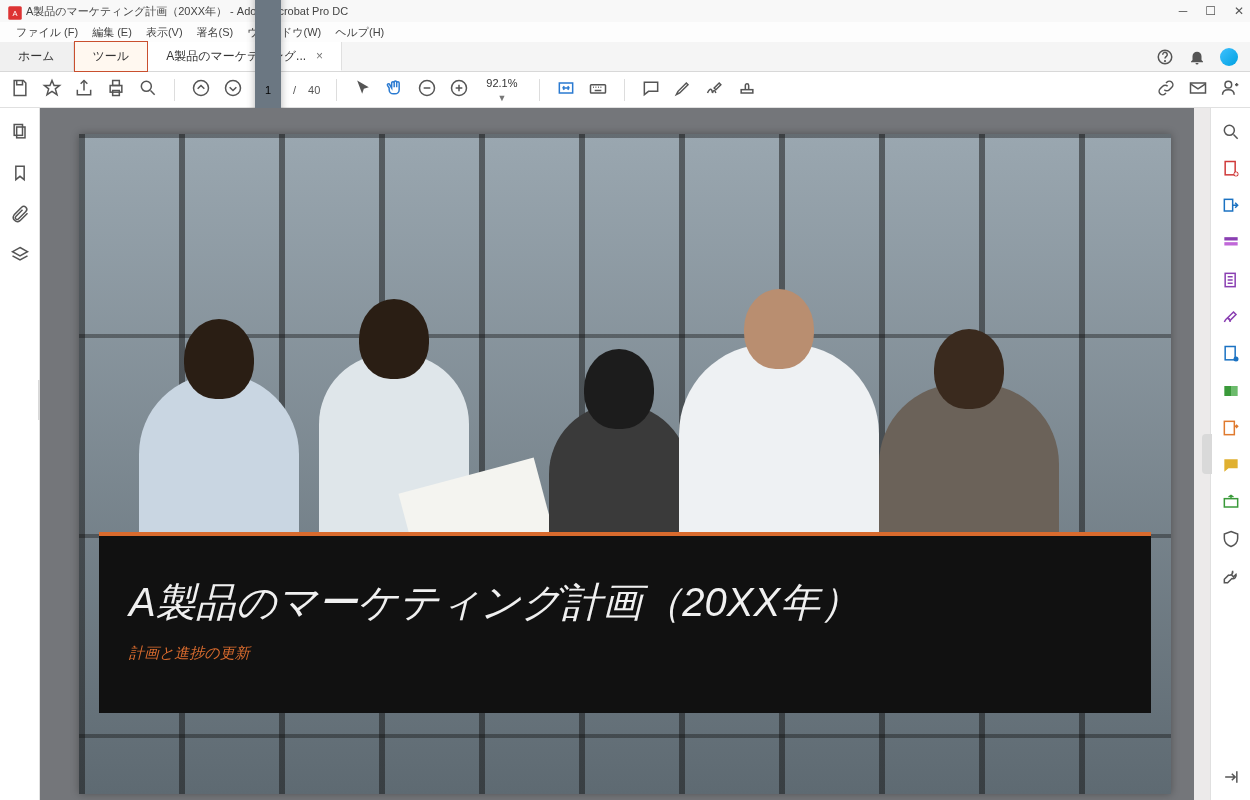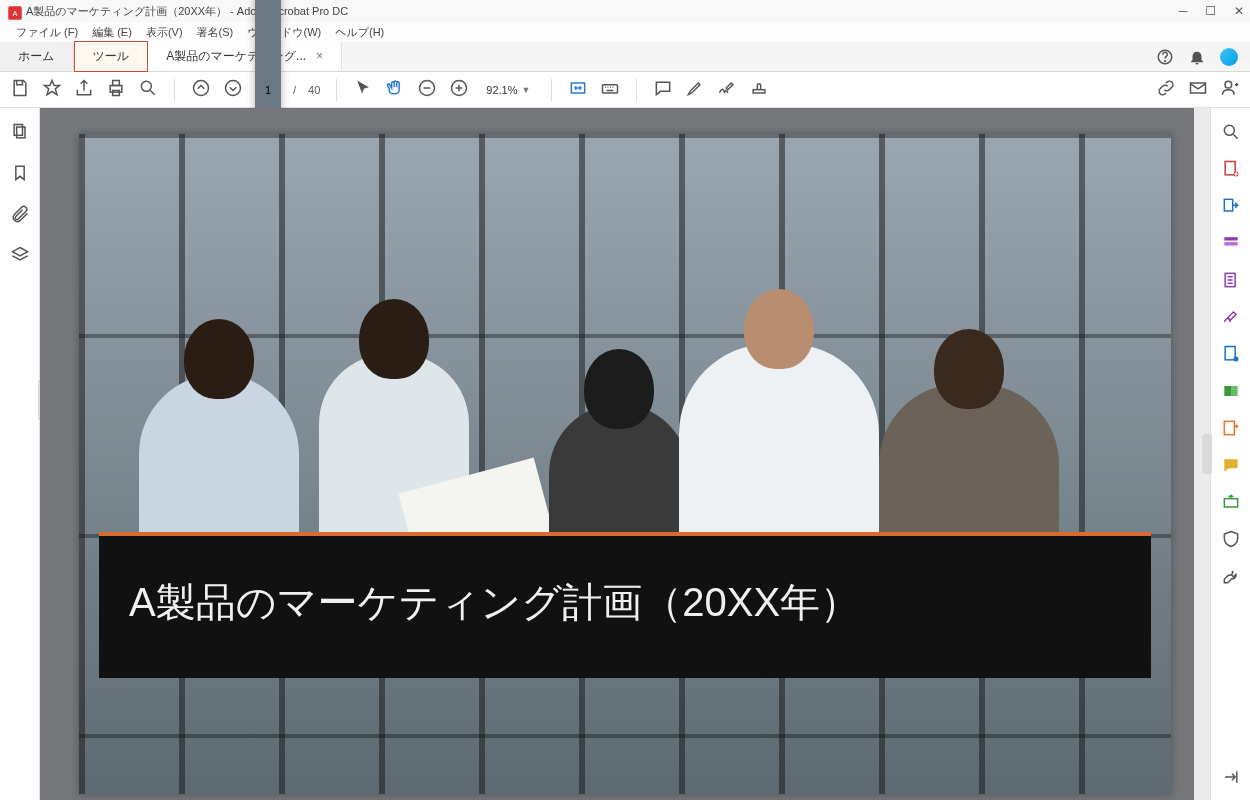--- a/index.html
+++ b/index.html
@@ -18,21 +18,21 @@
 .tab.doc { background:#fff; border-bottom:1px solid #fff; min-width:140px; justify-content:space-between; gap:10px; }
 .tab.doc .close { color:#777; }
 .tab-row .spacer { flex:1; }
 .tab-right { display:flex; align-items:center; gap:14px; padding:0 12px; }
 .tab-right .avatar { width:18px; height:18px; border-radius:50%; background:linear-gradient(135deg,#3fc1ff,#00a0e0); }
 .icon-btn { width:18px; height:18px; display:inline-flex; align-items:center; justify-content:center; color:#555; }
 .toolbar { height:36px; display:flex; align-items:center; gap:12px; padding:0 10px; border-bottom:1px solid #e0e0e0; background:#fff; }
 .toolbar .sep { width:1px; height:22px; background:#ddd; margin:0 4px; }
 .toolbar input.page { width:26px; text-align:center; border:none; font-size:11px; }
 .toolbar .page-total { font-size:11px; color:#555; }
-.toolbar .zoom-wrap { display:flex; align-items:center; gap:4px; border:1px solid transparent; padding:2px 4px; border-radius:2px; }
+.toolbar .zoom-wrap { display:flex; align-items:center; gap:4px; border:1px solid transparent; padding:2px 4px; border-radius:2px;flex-direction:column; }
 .toolbar .zoom { font-size:11px; }
 .main { display:flex; height:calc(800px - 22px - 20px - 30px - 36px); }
 .left-rail { width:40px; border-right:1px solid #e0e0e0; display:flex; flex-direction:column; align-items:center; gap:18px; padding-top:14px; background:#fff; }
 .right-rail { width:40px; border-left:1px solid #e0e0e0; display:flex; flex-direction:column; align-items:center; gap:14px; padding-top:14px; background:#fff; position:relative; }
 .right-rail .bottom-icon { position:absolute; bottom:10px; }
 .canvas { flex:1; background:#74767a; display:flex; align-items:flex-start; justify-content:center; overflow:hidden; position:relative; padding-top:26px; }
 .canvas .scroll-gap { position:absolute; right:0; top:0; bottom:0; width:16px; background:#eceaea; }
 .page { width:1092px; height:660px; background:#6b7782; position:relative; overflow:hidden; box-shadow:0 0 8px rgba(0,0,0,0.3); }
 .illus { position:absolute; inset:0; }
 .windows { position:absolute; inset:0; background:linear-gradient(180deg,#9aa7b0 0%,#5e6a72 100%); }
@@ -41,21 +41,21 @@
 .p1{left:60px;width:160px;height:280px;background:#c9d6e2;border-radius:80px 80px 20px 20px;}
 .p2{left:240px;width:150px;height:300px;background:#dfe6ea;border-radius:70px 70px 20px 20px;}
 .p3{left:470px;width:140px;height:250px;background:#3a3a3a;border-radius:70px 70px 20px 20px;}
 .p4{left:600px;width:200px;height:310px;background:#eef1f3;border-radius:90px 90px 20px 20px;}
 .p5{left:800px;width:180px;height:270px;background:#6b6259;border-radius:80px 80px 20px 20px;}
 .head{position:absolute;top:-55px;left:50%;transform:translateX(-50%);width:70px;height:80px;background:#b98e70;border-radius:50% 50% 45% 45%;}
 .hair1{background:#2a1e14;}
 .hair3{background:#1c1c1c;}
 .hair5{background:#3a2a1e;}
 .paper{position:absolute;left:330px;bottom:220px;width:140px;height:100px;background:#f4f4f0;transform:rotate(-15deg);}
-.title-block { position:absolute; left:20px; right:20px; top:398px; background:#111; border-top:4px solid #d96b2e; padding:40px 30px 50px 30px; }
+.title-block { position:absolute; left:20px; right:20px; top:398px; background:#111; border-top:4px solid #d96b2e; padding:40px 30px 50px 30px;font-style:italic; }
 .title-block h1 { color:#f0f0f0; font-size:40px; font-weight:400; line-height:1.3; }
 .title-block p { color:#d96b2e; font-size:15px; margin-top:16px; }
 .collapse-handle { position:absolute; left:0; top:50%; width:10px; height:40px; background:#d9d9d9; border-radius:0 4px 4px 0; transform:translateY(-50%); }
 .right-rail .collapse-handle { left:auto; right:38px; border-radius:4px 0 0 4px; }
 svg { width:18px; height:18px; }
 .tool-ico svg{width:20px;height:20px;}
 .tool-ico{color:#555;cursor:pointer;}
 .tool-ico.active{color:#2a7ad1;}
 .right-rail .tool-ico svg{width:20px;height:20px;}
 .ri-blue{color:#1b72c2;} .ri-red{color:#d03a3a;} .ri-purple{color:#8a3fb2;} .ri-green{color:#3a9a3a;} .ri-orange{color:#e07a2e;} .ri-yellow{color:#e0b030;}
@@ -246,20 +246,21 @@
           </div>
         <div class="person p4">
             <div class="head"></div>
           </div>
         <div class="person p5">
             <div class="head hair5"></div>
           </div>
       </div>
       <div class="title-block">
         <h1>A製品のマーケティング計画（20XX年）</h1>
+        <p>計画と進捗の更新</p>
       </div>
     </div>
   </div>
 
   <div class="right-rail">
     <span class="tool-ico"><svg viewBox="0 0 24 24" fill="none" stroke="currentColor" stroke-width="1.8">
           <circle cx="10" cy="10" r="6"></circle>
           <path d="M20 20l-5-5"></path>
         </svg></span>
     <span class="tool-ico ri-red"><svg viewBox="0 0 24 24" fill="none" stroke="currentColor" stroke-width="1.8">

